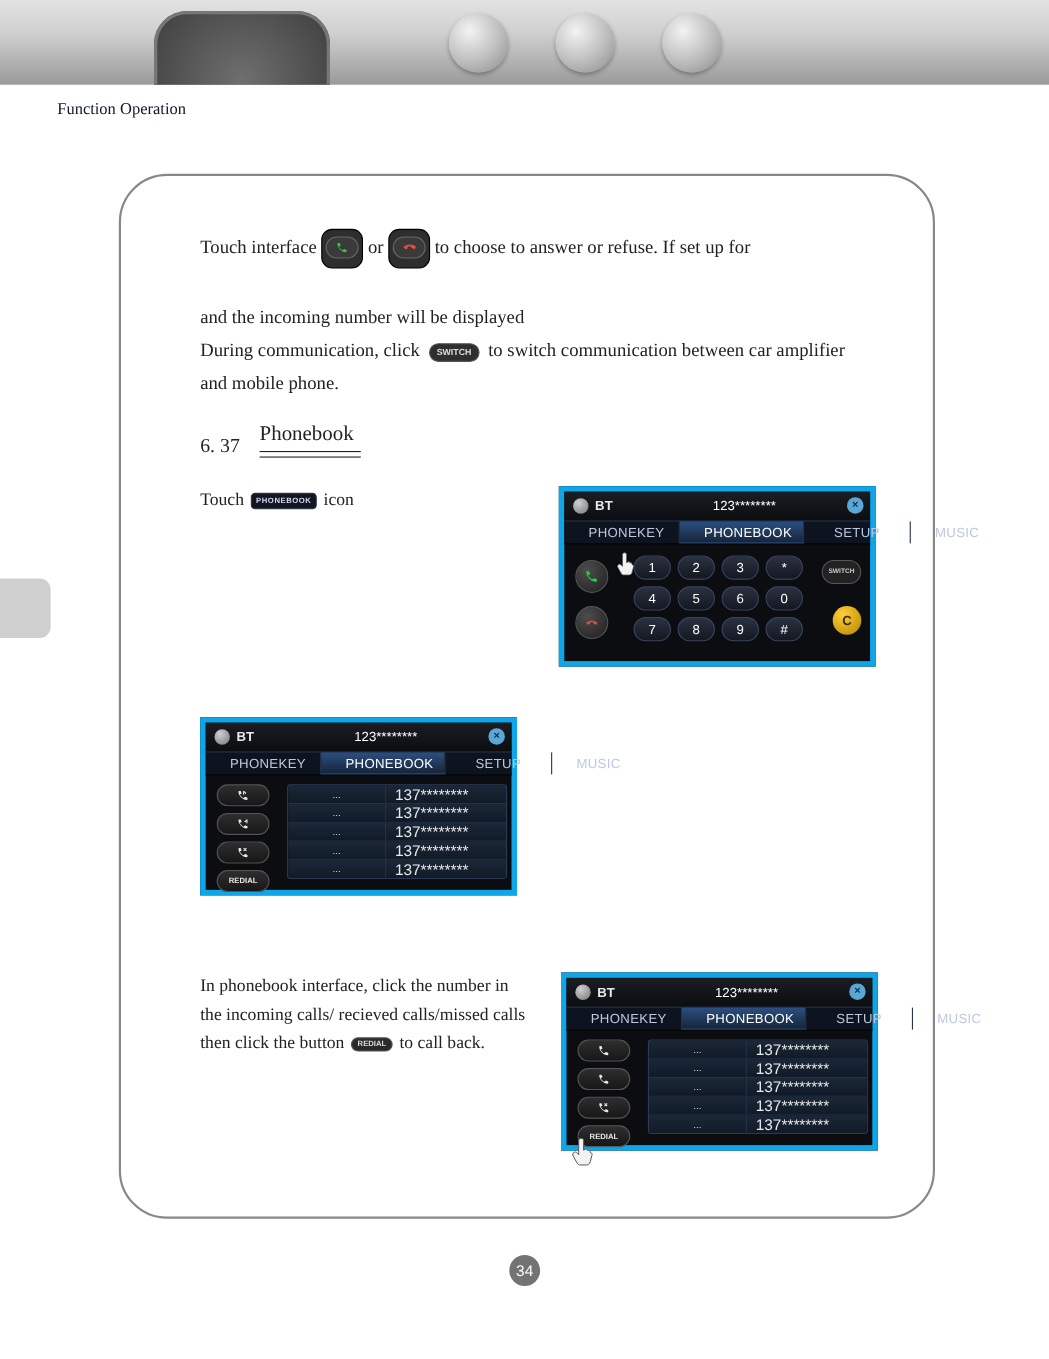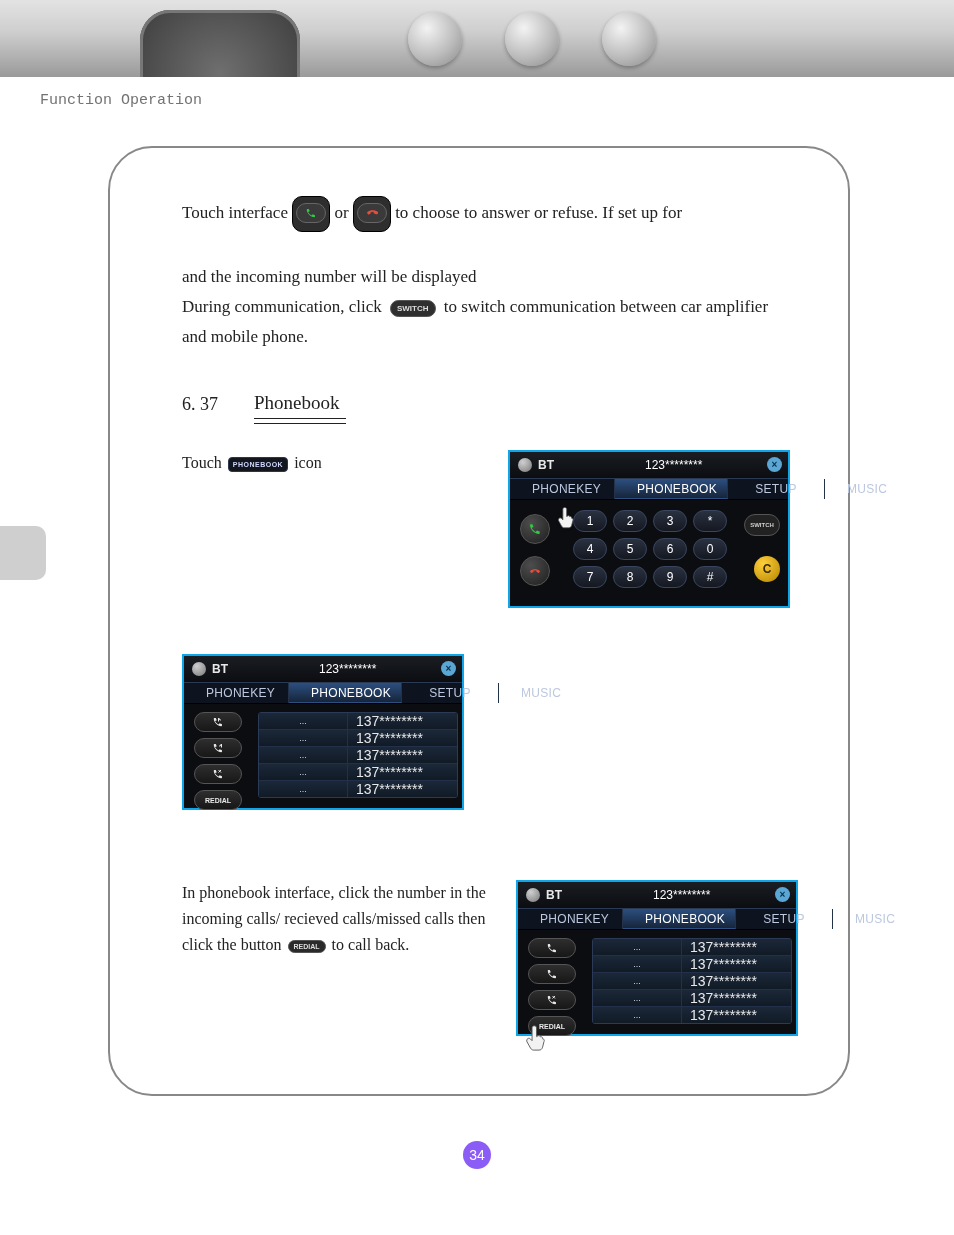--- a/index.html
+++ b/index.html
@@ -3,38 +3,38 @@
 <meta charset="utf-8">
 <style>
 html,body{margin:0;padding:0;background:#fff;font-family:"Times New Roman",serif;color:#222}
 .page{width:954px;height:1235px;position:relative}
 .topimg{width:954px;height:77px;background:linear-gradient(180deg,#e3e3e3,#cfcfcf 40%,#9a9a9a);position:relative;overflow:hidden}
 .topimg .dash{position:absolute;left:140px;top:10px;width:160px;height:70px;border-radius:30px 30px 0 0;background:radial-gradient(circle at 50% 90%,#6f6f6f,#3e3e3e);box-shadow:inset 0 0 0 3px #777}
 .topimg .knob{position:absolute;top:12px;width:54px;height:54px;border-radius:50%;background:radial-gradient(circle at 35% 30%,#f3f3f3,#bdbdbd 55%,#8a8a8a);box-shadow:0 2px 4px rgba(0,0,0,.3)}
 .topimg .knob.k1{left:408px}
 .topimg .knob.k2{left:505px}
 .topimg .knob.k3{left:602px}
-.header-label{position:absolute;left:40px;top:92px;font-size:15px;color:#737373;font-family:Liberation Mono, monospace}
+.header-label{position:absolute;left:52px;top:92px;font-size:15px;color:#0f172a;font-family:Liberation Serif, serif}
 .side-tab{position:absolute;left:0;top:526px;width:46px;height:54px;border-radius:0 10px 10px 0;background:#cfcfcf}
-.content-box{position:absolute;left:108px;top:146px;width:738px;height:946px;border:2px solid #888;border-radius:44px}
+.content-box{position:absolute;left:108px;top:158px;width:738px;height:946px;border:2px solid #888;border-radius:44px}
 .inner{position:absolute;left:72px;top:48px;right:50px}
 .para{font-size:17px;line-height:30px;color:#222}
 .icon-btn{display:inline-block;vertical-align:middle;border-radius:10px;background:#2e2e2e;border:1px solid #000;padding:2px 3px}
 .phone-oval{display:inline-flex;align-items:center;justify-content:center;width:28px;height:18px;border-radius:10px;background:#3a3a3a;border:1px solid #666}
 .phone-oval svg{width:12px;height:12px}
 .switch-pill{display:inline-flex;align-items:center;justify-content:center;font:700 8px Arial;color:#ddd;background:#2f2f2f;border:1px solid #555;border-radius:10px;padding:3px 6px;vertical-align:middle;margin:0 4px}
 .phonebook-pill{display:inline-flex;align-items:center;justify-content:center;font:700 7px Arial;letter-spacing:.5px;color:#cfd7ff;background:#13161c;border:1px solid #2a3550;border-radius:4px;padding:3px 4px;vertical-align:middle;margin:0 2px}
 .redial-pill{display:inline-flex;align-items:center;justify-content:center;font:700 7px Arial;color:#ddd;background:#2a2a2a;border:1px solid #555;border-radius:10px;padding:2px 5px;vertical-align:middle;margin:0 2px}
-.sec-row{display:flex;align-items:flex-start;gap:36px;margin-top:40px}
+.sec-row{display:flex;align-items:flex-end;gap:18px;margin-top:20px}
 .sec-num{font-size:18px;color:#222;width:36px;padding-top:2px}
 .sec-title{font-size:19px;color:#222}
 .sec-under{display:block;width:92px;border-top:1px solid #222;border-bottom:1px solid #222;height:4px;margin-top:4px}
 .step-row{margin-top:26px;display:flex;gap:26px;align-items:flex-start}
 .step-text{width:300px;font-size:16px;line-height:26px;color:#222}
-.screen{width:278px;background:#0c0d10;border:2px solid #0ea5e9;position:relative;font-family:Arial,sans-serif;color:#dfe3ea}
+.screen{width:278px;background:#0c0d10;border:5px solid #0ea5e9;position:relative;font-family:Arial,sans-serif;color:#dfe3ea}
 .screen .hdr{height:26px;display:flex;align-items:center;padding:0 8px;position:relative;background:linear-gradient(#1a1d22,#0b0d11)}
 .hdr .bt{display:flex;align-items:center;gap:6px;font-size:12px;color:#e8e8e8;font-weight:700}
 .hdr .bt .logo{width:14px;height:14px;border-radius:50%;background:radial-gradient(circle at 35% 30%,#cfcfcf,#777);display:inline-block}
 .hdr .num{position:absolute;left:135px;font-size:12px;color:#fff}
 .hdr .close{position:absolute;right:6px;top:5px;width:15px;height:15px;border-radius:50%;background:#5aa7d6;display:flex;align-items:center;justify-content:center;color:#08324a;font-weight:900;font-size:10px}
 .tabs{display:flex;height:20px;background:#0e141f;border-top:1px solid #2a3a55;border-bottom:1px solid #000}
 .tabs .tab{flex:0 0 auto;padding:0 22px;font-size:12px;line-height:20px;color:#bcc8df;border-right:1px solid #233249;letter-spacing:.3px}
 .tabs .tab.w1{width:60px;text-align:center}
 .tabs .tab.w2{width:68px;text-align:center}
 .tabs .tab.w3{width:52px;text-align:center}
@@ -56,21 +56,21 @@
 .pb-left{position:absolute;left:10px;top:8px;display:flex;flex-direction:column;gap:6px}
 .mini-btn{width:46px;height:18px;border-radius:10px;background:linear-gradient(#2e2e2e,#171717);border:1px solid #555;display:flex;align-items:center;justify-content:center}
 .mini-btn svg{width:12px;height:12px}
 .mini-btn.txt{font:700 7px Arial;color:#e8e8e8}
 .pb-list{margin-left:66px;width:198px;border:1px solid #2b3b57;border-radius:3px;overflow:hidden}
 .pb-row{display:flex;height:16px;border-bottom:1px solid #223149;background:linear-gradient(#1b2838,#111a27)}
 .pb-row:last-child{border-bottom:none}
 .pb-row .c1{width:88px;text-align:center;font-size:9px;line-height:16px;color:#d7dbe3;border-right:1px solid #223149}
 .pb-row .c2{flex:1;font-size:14px;line-height:16px;color:#e8e8e8;padding-left:8px}
 .hand-out{position:absolute;left:-10px;bottom:-30px}
-.pagefoot{position:absolute;left:50%;transform:translateX(-50%);bottom:66px;width:28px;height:28px;border-radius:50%;background:#8b5cf6;display:flex;align-items:center;justify-content:center;color:#fff;font:400 14px Arial}
+.pagefoot{position:absolute;left:50%;transform:translateX(-50%);bottom:66px;width:28px;height:28px;border-radius:50%;background:#737373;display:flex;align-items:center;justify-content:center;color:#fff;font:400 14px Arial}
 </style>
 </head>
 <body>
 
 <div class="page">
   <div class="topimg">
     <div class="dash"></div>
     <div class="knob k1"></div>
     <div class="knob k2"></div>
     <div class="knob k3"></div>

